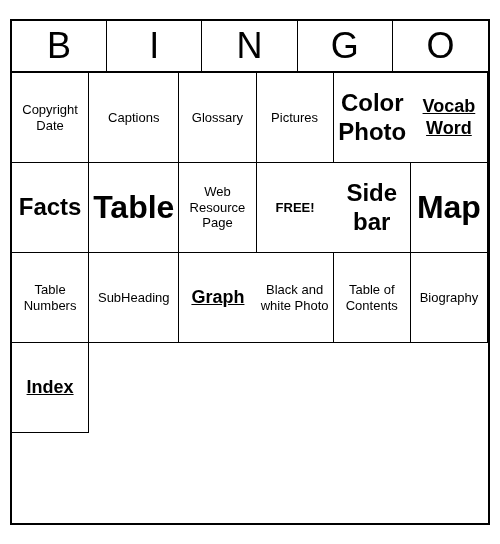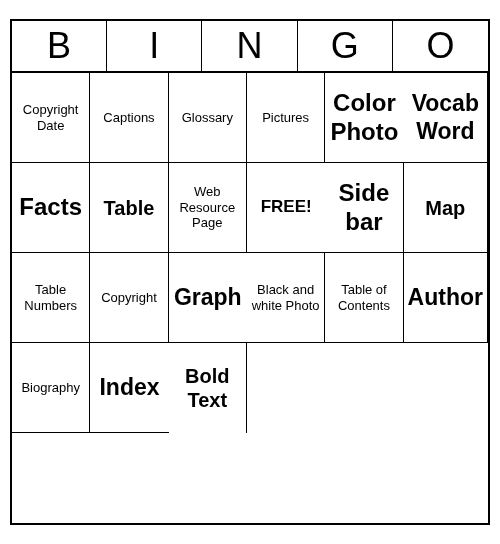--- a/index.html
+++ b/index.html
@@ -69,31 +69,32 @@
     .bingo-cell:nth-child(n+21) {
       border-bottom: none;
     }
 
     .bingo-cell.large-text {
       font-size: 24px;
       font-weight: bold;
     }
 
     .bingo-cell.xlarge-text {
-      font-size: 20px;
+      font-size: 32px;
       font-weight: bold;
     }
 
     .bingo-cell.medium-text {
-      font-size: 23px;
+      font-size: 18px;
       font-weight: bold;
+      text-decoration: underline;
     }
 
     .bingo-cell.free-cell {
-      font-size: 17px;
+      font-size: 13px;
       font-weight: bold;
     }
   </style>
 </head>
 <body>
 
 <div class="bingo-card">
   <div class="bingo-header">
   <div class="bingo-header-cell">B</div>
       <div class="bingo-header-cell">I</div>
@@ -108,22 +109,20 @@
       <div class="bingo-cell">Pictures</div>
       <div class="bingo-cell large-text">Color Photo</div>
       <div class="bingo-cell medium-text">Vocab Word</div>
       <div class="bingo-cell large-text">Facts</div>
       <div class="bingo-cell xlarge-text">Table</div>
       <div class="bingo-cell">Web Resource Page</div>
       <div class="bingo-cell free-cell">FREE!</div>
       <div class="bingo-cell large-text">Side bar</div>
       <div class="bingo-cell xlarge-text">Map</div>
       <div class="bingo-cell">Table Numbers</div>
-      <div class="bingo-cell">Copyright</div>
+      <div class="bingo-cell">SubHeading</div>
       <div class="bingo-cell medium-text">Graph</div>
       <div class="bingo-cell">Black and white Photo</div>
       <div class="bingo-cell">Table of Contents</div>
-      <div class="bingo-cell medium-text">Author</div>
       <div class="bingo-cell">Biography</div>
       <div class="bingo-cell medium-text">Index</div>
-      <div class="bingo-cell xlarge-text">Bold Text</div>
     </div>
 </div>
 
 </body></html>

